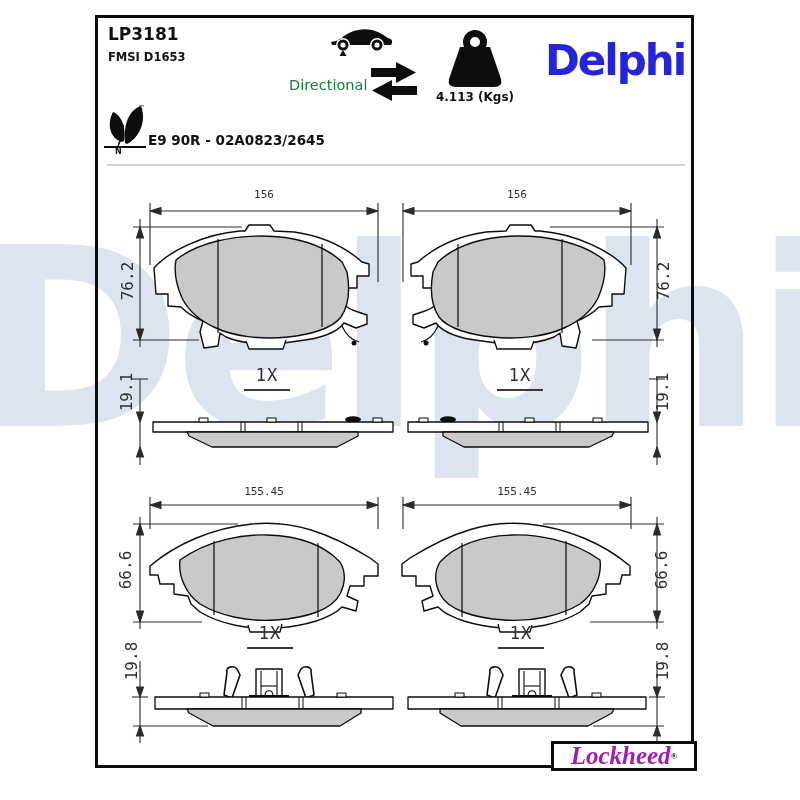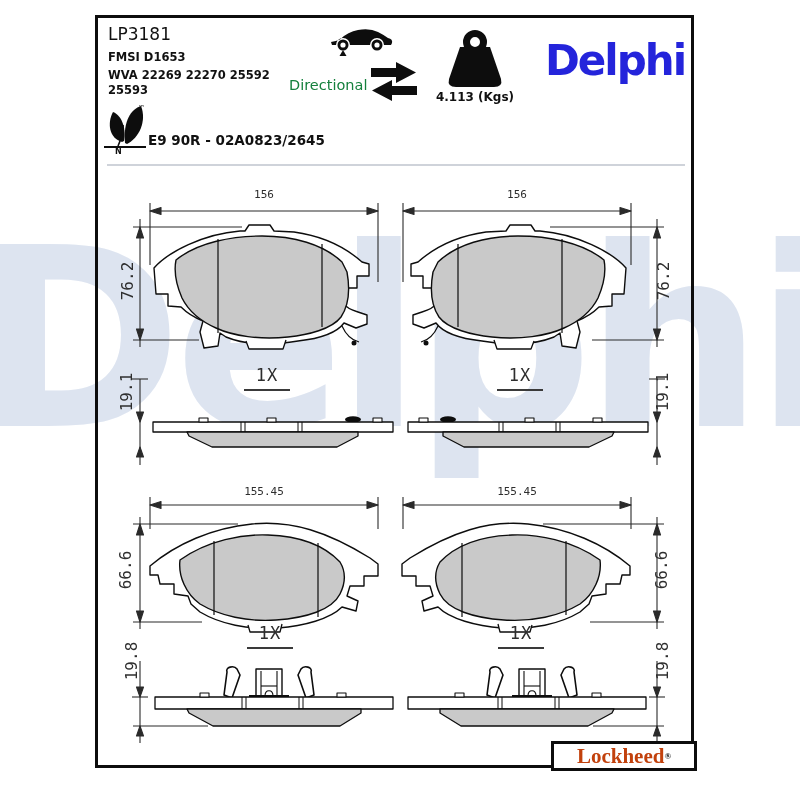--- a/index.html
+++ b/index.html
@@ -2,55 +2,54 @@
 <html><head>
 <meta charset="utf-8">
 <style>
   html,body{margin:0;padding:0;background:#fff;}
   #page{position:relative;width:800px;height:800px;background:#fff;overflow:hidden;
         font-family:"DejaVu Sans",sans-serif;color:#111;}
   .abs{position:absolute;}
   #watermark{left:-25px;top:195px;font-weight:bold;font-size:250px;line-height:1.16;
              letter-spacing:-8px;color:#dde4f0;z-index:0;white-space:nowrap;}
   #frame{left:95px;top:15px;width:593px;height:747px;border:3px solid #0d0d0d;z-index:1;background:transparent;}
-  .hdr-big{font-size:17px;font-weight:normal;z-index:3;}
+  .hdr-big{font-size:17px;font-weight:bold;z-index:3;}
   .hdr-sm{font-size:11.5px;font-weight:bold;z-index:3;line-height:15px;}
   .hdr-md{font-size:13.5px;font-weight:bold;z-index:3;}
   #directional{font-size:14.5px;z-index:3;color:#15803d;}
   #weight-text{font-size:12px;font-weight:bold;text-align:center;z-index:3;}
   #brand-logo{font-size:42px;font-weight:bold;letter-spacing:-2px;color:#2424db;z-index:3;
               font-family:"DejaVu Sans",sans-serif;}
   #tm-mark{font-size:7px;z-index:3;}
   #n-mark{font-size:8px;font-weight:bold;z-index:3;}
   #leaf-line{left:104px;top:146px;width:42px;height:2px;background:#0d0d0d;z-index:3;}
   #separator{left:107px;top:164px;width:578px;height:2px;background:#cfd3da;z-index:2;}
   .dim{font-family:"DejaVu Sans Mono","Liberation Mono",monospace;font-size:11px;color:#2e2e2e;
        text-align:center;z-index:4;height:18px;line-height:18px;}
   .dim.vert{font-size:16px;width:48px;transform:rotate(-90deg);}
   .qty{font-family:"DejaVu Sans Mono","Liberation Mono",monospace;font-size:17px;color:#2e2e2e;
        text-align:center;z-index:4;width:46px;height:27px;line-height:26px;letter-spacing:1px;
        border-bottom:2px solid #3a3a3a;}
   #drawing-svg{left:95px;top:167px;z-index:2;}
   #footer-box{left:551px;top:741px;width:146px;height:30px;border:3px solid #0d0d0d;background:#fff;
               z-index:5;display:flex;align-items:center;justify-content:center;box-sizing:border-box;}
-  #footer-brand{font-family:"Liberation Serif","DejaVu Serif",serif;font-weight:bold;font-size:21px;color:#c2410c;}
+  #footer-brand{font-family:"Liberation Serif","DejaVu Serif",serif;font-weight:bold;font-size:25px;color:#a21caf;font-style:italic;}
   #footer-reg{font-size:9px;vertical-align:super;font-family:"Liberation Serif",serif;font-weight:bold;}
   .icon{z-index:3;}
 </style>
 </head>
 <body>
 
 <div id="page">
 
   <div id="watermark" class="abs">Delphi</div>
   <div id="frame" class="abs"></div>
 
   <div class="abs hdr-big" style="left:108px;top:24px;">LP3181</div>
   <div class="abs hdr-sm" style="left:108px;top:50px;">FMSI D1653</div>
-  <div class="abs hdr-sm" style="left:108px;top:68px;width:162px;">WVA 22269 22270 25592 25593</div>
   <div id="directional" class="abs" style="left:289px;top:77px;">Directional</div>
   <div id="weight-text" class="abs" style="left:433px;top:90px;width:84px;">4.113 (Kgs)</div>
   <div id="brand-logo" class="abs" style="left:545px;top:36px;">Delphi</div>
   <div class="abs hdr-md" style="left:148px;top:132px;text-align:center;">E9 90R - 02A0823/2645</div>
   <div id="tm-mark" class="abs" style="left:138px;top:104px;">™</div>
   <div id="n-mark" class="abs" style="left:115px;top:147px;">N</div>
   <div id="leaf-line" class="abs"></div>
   <div id="separator" class="abs"></div>
 
   <svg class="abs icon" style="left:328px;top:25px;" width="66" height="32" viewBox="0 0 66 32">

